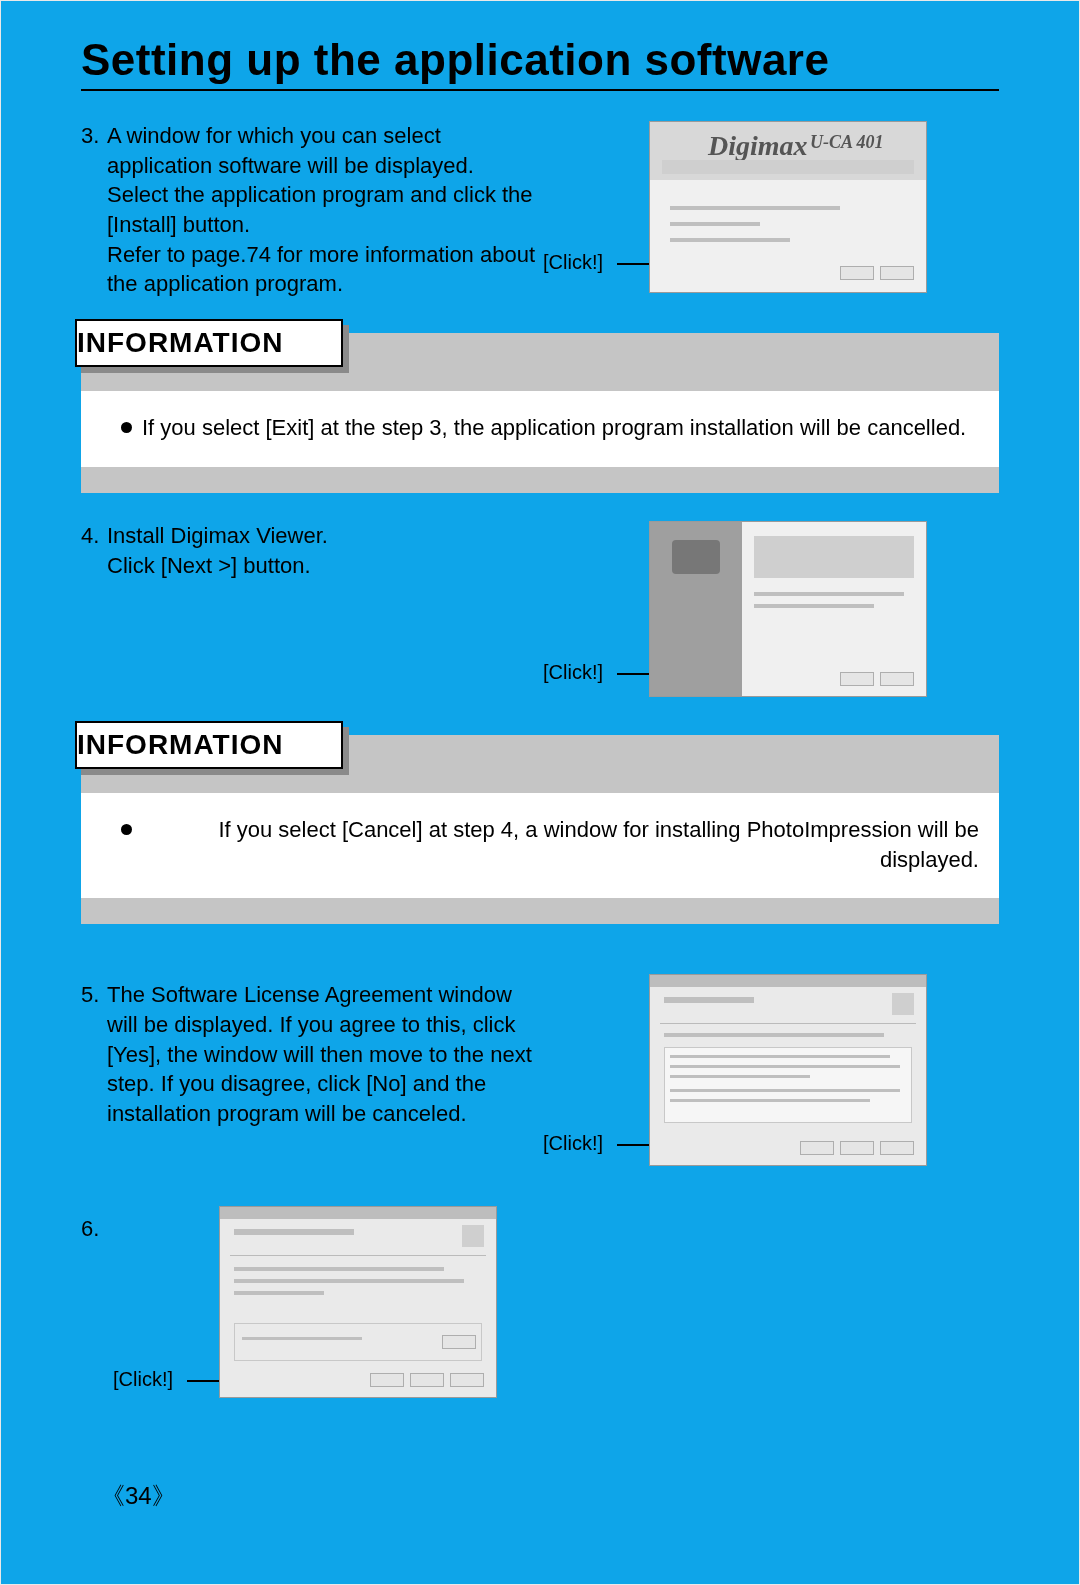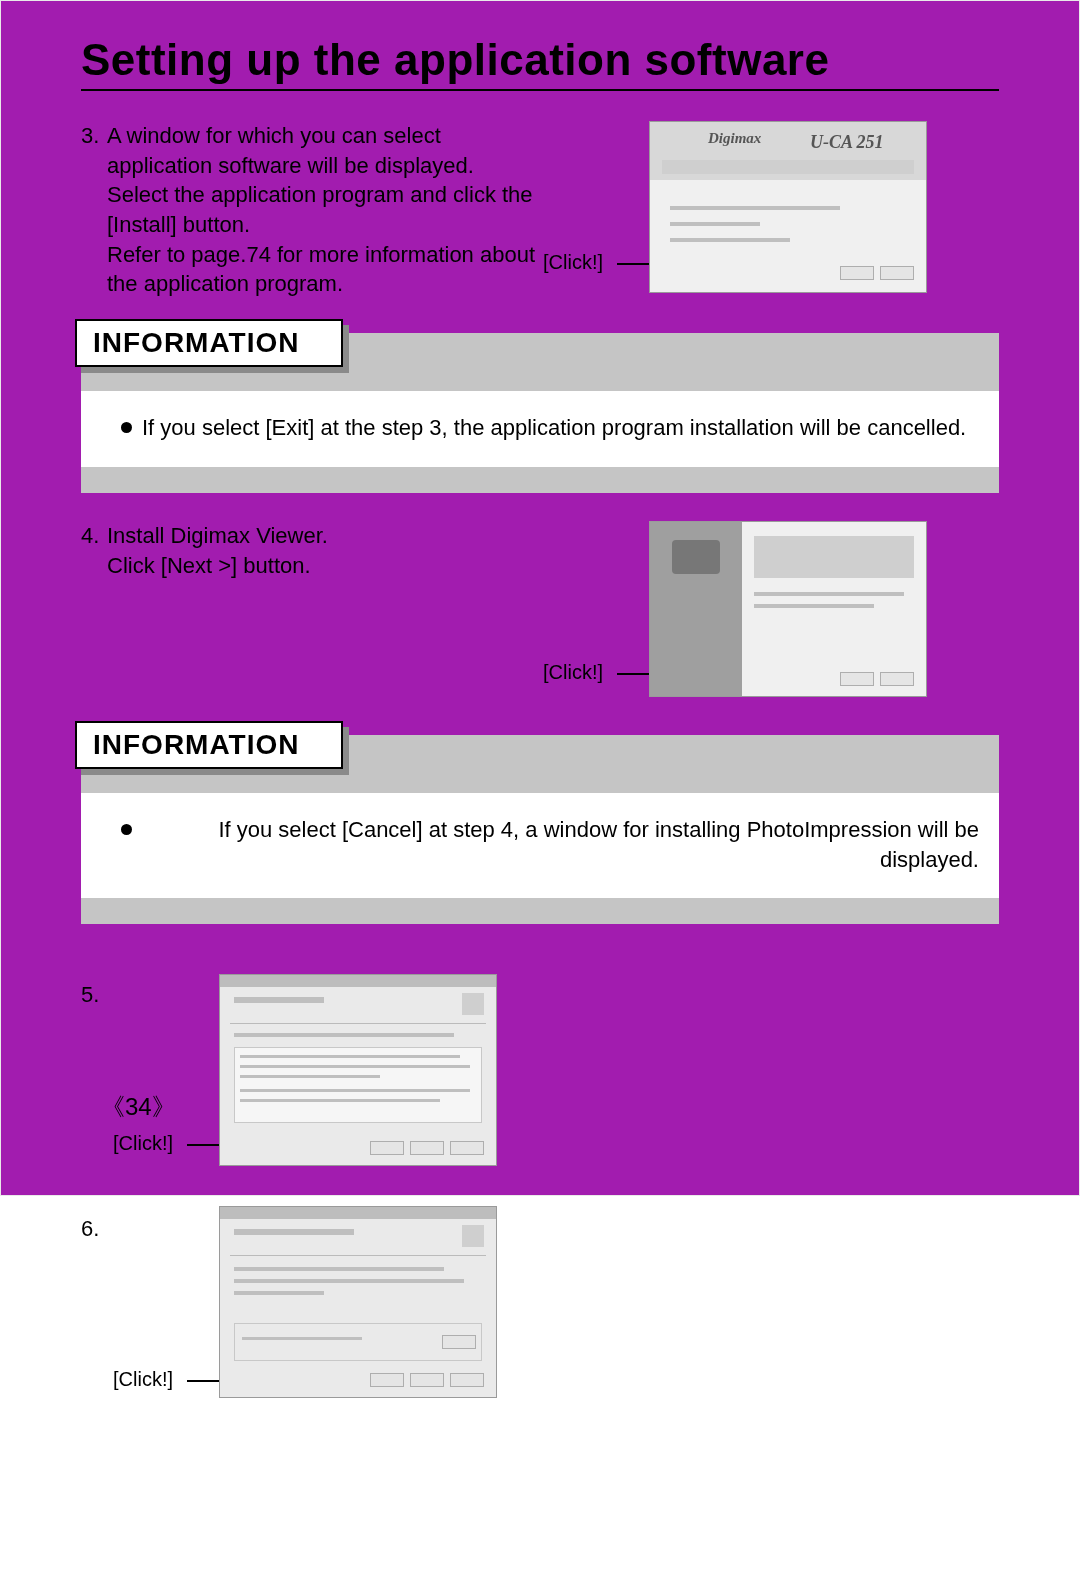--- a/index.html
+++ b/index.html
@@ -2,23 +2,23 @@
 <html><head>
 <meta charset="utf-8">
 <style>
   * { box-sizing: border-box; margin: 0; padding: 0; }
   html, body { width: 1080px; height: 1585px; background: #fff; }
   body { font-family: Arial, Helvetica, sans-serif; color: #000; }
 
   .page {
     position: relative;
     width: 1080px;
-    height: 1196px;
+    height: 1585px;
     padding: 24px 30px 40px 30px;
-    background: #a21caf;
+    background: #0ea5e9;
     border: 1px solid #e9e9e9;
   }
 
   .inner {
     position: relative;
     width: 100%;
     height: 100%;
     padding: 10px 50px 30px 50px;
   }
 
@@ -97,21 +97,21 @@
     background: #8a8a8a;
   }
   .info-badge {
     position: relative;
     width: 268px;
     height: 48px;
     background: #fff;
     border: 2px solid #000;
     display: flex;
     align-items: center;
-    padding-left: 16px;
+    padding-left: 0;
     font-size: 28px;
     font-weight: bold;
     letter-spacing: 1px;
   }
   .info-body {
     background: #fff;
     border-bottom: 26px solid #c5c5c5;
     padding: 22px 20px 24px 40px;
     text-align: right;
   }
@@ -176,22 +176,22 @@
       <div class="step-col-text body-text">
         <span>A window for which you can select application software will be displayed. Select the application program and click the [Install] button.</span><br>
         <span>Refer to page.74 for more information about the application program.</span>
       </div>
       <div class="step-col-right">
         <span class="click-label" style="left:6px; top:130px;">[Click!]</span>
         <div class="arrow" style="left:80px; top:142px; width:188px;"></div>
 
         <div class="thumb" style="left:112px; top:0; width:278px; height:172px;">
           <div class="bar" style="left:0;top:0;width:100%;height:58px;background:#d8d8d8;"></div>
-          <span class="title" style="left:58px;top:8px;font-size:15px;">Digimax</span>
-          <span class="title" style="left:160px;top:10px;font-size:18px;">U-CA 251</span>
+          <span class="title" style="left:58px;top:8px;font-size:28px;">Digimax</span>
+          <span class="title" style="left:160px;top:10px;font-size:18px;">U-CA 401</span>
           <div class="bar" style="left:12px;top:38px;width:252px;height:14px;background:#cfcfcf;"></div>
           <div class="line" style="left:20px;top:84px;width:170px;"></div>
           <div class="line" style="left:20px;top:100px;width:90px;"></div>
           <div class="line" style="left:20px;top:116px;width:120px;"></div>
           <div class="btn" style="right:52px;bottom:12px;"></div>
           <div class="btn" style="right:12px;bottom:12px;"></div>
         </div>
       </div>
     </div>
 
@@ -242,20 +242,24 @@
       <div class="info-body">
         <div class="info-line body-text">
           <span class="bullet"></span>
           <span>If you select [Cancel] at step 4, a window for installing PhotoImpression will be displayed.</span>
         </div>
       </div>
     </div>
 
     <div class="step" style="margin-top:56px;">
       <div class="step-num body-text">5.</div>
+      <div class="step-col-text body-text">
+        <span>The Software License Agreement window will be displayed. If you agree to this, click [Yes], the window will then move to the next step.</span>
+        <span>If you disagree, click [No] and the installation program will be canceled.</span>
+      </div>
       <div class="step-col-right" style="min-height:190px;">
         <span class="click-label" style="left:6px; top:152px;">[Click!]</span>
         <div class="arrow" style="left:80px; top:164px; width:200px;"></div>
 
         <div class="thumb" style="left:112px; top:-6px; width:278px; height:192px; background:#eaeaea;">
           <div class="bar" style="left:0;top:0;width:100%;height:12px;background:#bdbdbd;"></div>
           <div class="line" style="left:14px;top:22px;width:90px;height:6px;"></div>
           <div class="bar" style="right:12px;top:18px;width:22px;height:22px;background:#cfcfcf;"></div>
           <div class="bar" style="left:10px;top:48px;width:256px;height:1px;background:#bbb;"></div>
           <div class="line" style="left:14px;top:58px;width:220px;"></div>

